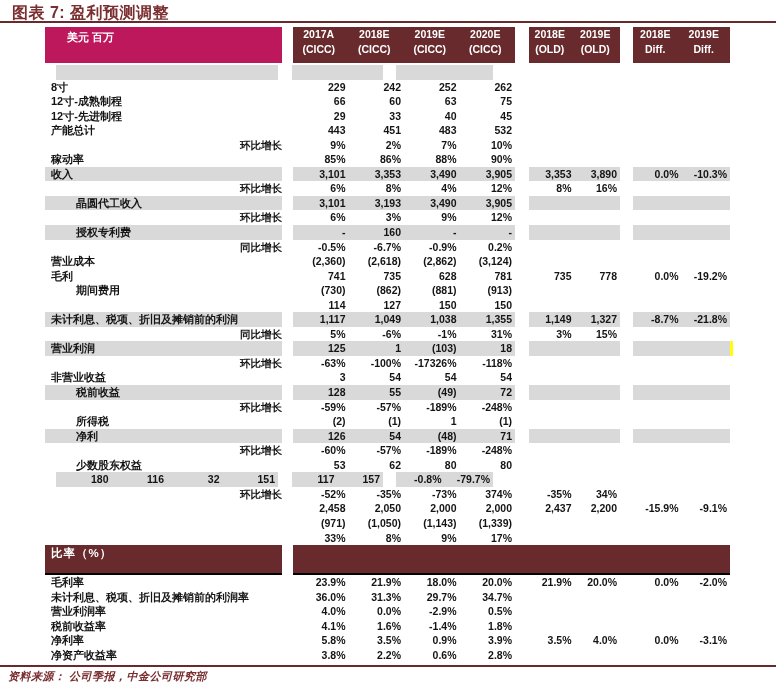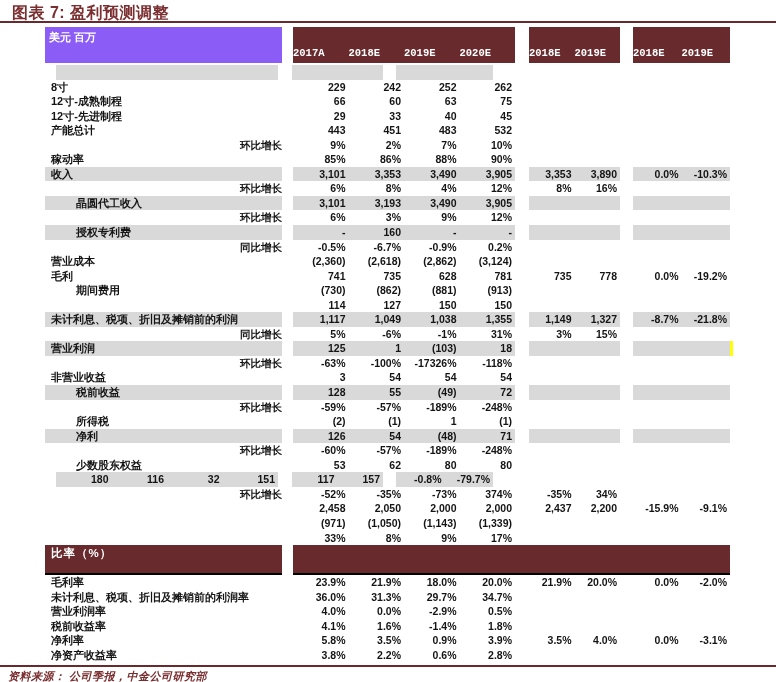--- a/index.html
+++ b/index.html
@@ -12,28 +12,27 @@
   .title{
     height:16px;padding:3px 0 0 12px;
     font-size:16px;font-weight:bold;
     color:#7a2e30;letter-spacing:.5px;
   }
   .top-rule{border-top:2px solid #682a2c;margin-top:2px;}
   .tbl{margin:4px 0 0 45px;width:685px;}
   
   .hrow{display:flex;height:36px;}
   .hlabel{
-    width:237px;background:#8b5cf6;color:#fff;
-    font-size:11px;font-weight:bold;padding:3px 0 0 4px;box-sizing:border-box;
+    width:237px;background:#be185d;color:#fff;
+    font-size:11px;font-weight:bold;padding:3px 0 0 22px;box-sizing:border-box;
   }
   .hcell{
-    background:#682a2c;color:#fff;text-align:left;
-    font-size:10.5px;font-weight:bold;line-height:15px;padding:19px 4px 0 0;
+    background:#682a2c;color:#fff;text-align:center;
+    font-size:10.5px;font-weight:bold;line-height:15px;padding:0 4px 0 0;
     box-sizing:border-box;
-    font-family:Liberation Mono, monospace;
   }
   .hcell div{white-space:nowrap;}
   .gapA{width:11px;} .gapB{width:14px;} .gapC{width:13px;}
   .wC{width:55.5px;} .wO{width:45.5px;} .wD{width:48.5px;}
   
   .tbody{margin-top:2px;}
   .trow{display:flex;height:14.56px;line-height:14.56px;position:relative;}
   .lblcell{
     width:237px;display:flex;justify-content:space-between;box-sizing:border-box;
     font-size:11px;font-weight:bold;white-space:nowrap;overflow:hidden;

